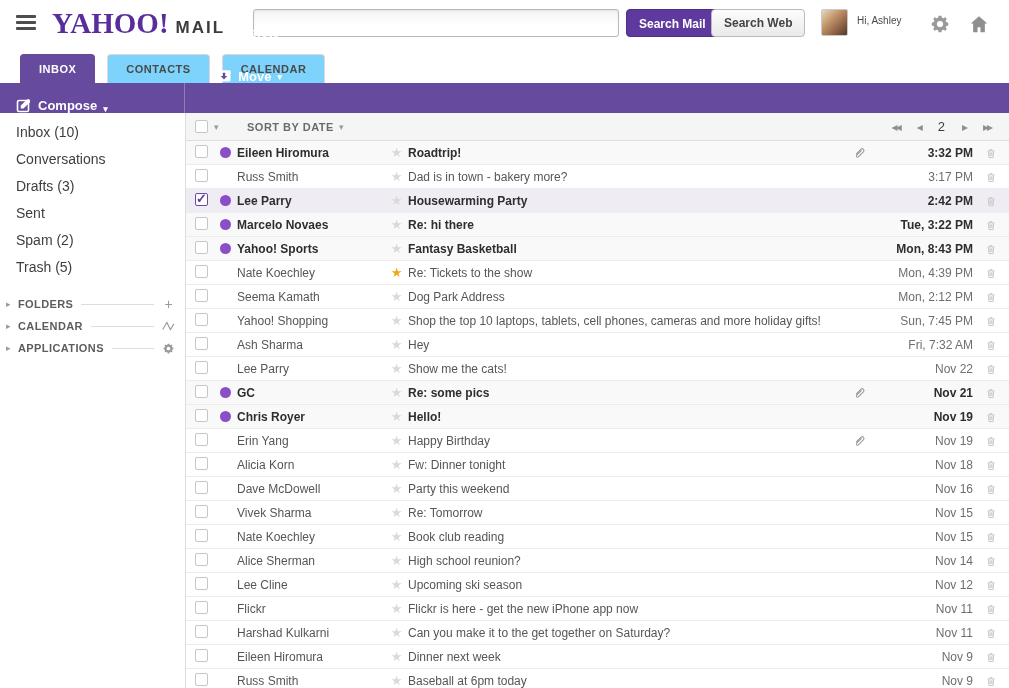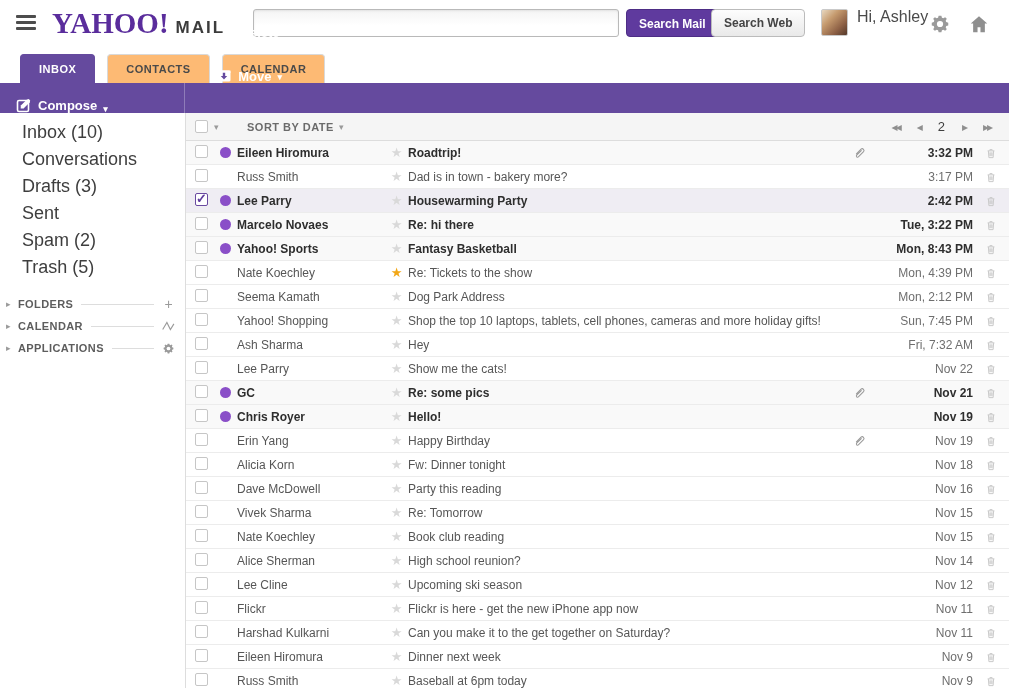--- a/index.html
+++ b/index.html
@@ -12,42 +12,42 @@
   .hamburger { position:absolute; left:16px; top:15px; width:20px; height:16px; cursor:pointer; }
   .hamburger span { display:block; width:20px; height:3px; background:#4d4d4d; border-radius:1px; margin-bottom:3px; }
   .logo { position:absolute; left:52px; top:7px; display:flex; align-items:baseline; }
   .logo-yahoo { font-family:"Liberation Serif", serif; font-weight:700; font-size:29px; color:#5a2d9c; letter-spacing:0px; }
   .logo-mail { font-family:"Liberation Sans", sans-serif; font-weight:700; font-size:17px; color:#3c3c3c; letter-spacing:2px; margin-left:7px; }
   .search-input { position:absolute; left:253px; top:9px; width:366px; height:28px; border:1px solid #b9b9b9; border-radius:3px; background:linear-gradient(#f4f4f4,#ffffff 60%); box-shadow:inset 0 1px 2px rgba(0,0,0,.08); font-size:13px; padding:0 8px; color:#333; outline:none; }
   .btn { display:inline-block; font-size:12px; font-weight:bold; border-radius:4px; cursor:pointer; text-align:center; }
   .btn-search-mail { position:absolute; left:626px; top:9px; height:28px; line-height:28px; padding:0 12px; background:#5f3a9e; border:1px solid #4d2d85; color:#fff; }
   .btn-search-web { position:absolute; left:711px; top:9px; height:28px; line-height:26px; padding:0 12px; background:linear-gradient(#fdfdfd,#e9e9e9); border:1px solid #bbb; color:#444; }
   .avatar { position:absolute; left:821px; top:9px; width:27px; height:27px; border-radius:2px; border:1px solid #c9c9c9; background:linear-gradient(135deg,#e8d8c0 0%,#c59a6e 35%,#8f6246 70%,#54382a 100%); }
-  .greeting { position:absolute; left:857px; top:8px; font-size:16px; color:#4a4a4a; }
+  .greeting { position:absolute; left:857px; top:15px; font-size:10px; color:#4a4a4a; }
   .hdr-icon { position:absolute; top:13px; width:22px; height:22px; cursor:pointer; }
   .hdr-gear { left:929px; }
   .hdr-home { left:968px; }
 
   
   .tabbar { position:absolute; left:0; top:47px; width:100%; height:36px; background:#fff; }
   .tabs { position:absolute; left:20px; bottom:0; display:flex; }
-  .tab { height:29px; line-height:29px; padding:0 18px; margin-right:12px; font-size:11px; font-weight:bold; letter-spacing:.5px; color:#4a4a4a; background:#fdba74; border:1px solid #d9d9d9; border-bottom:none; border-radius:4px 4px 0 0; cursor:pointer; }
+  .tab { height:29px; line-height:29px; padding:0 18px; margin-right:12px; font-size:11px; font-weight:bold; letter-spacing:.5px; color:#4a4a4a; background:#7dd3fc; border:1px solid #d9d9d9; border-bottom:none; border-radius:4px 4px 0 0; cursor:pointer; }
   .tab.active { background:#654a9e; border-color:#654a9e; color:#fff; }
 
   
   .toolbar { position:absolute; left:0; top:83px; width:100%; height:30px; background:#654a9e; display:flex; align-items:center; color:#fff; }
   .tb-btn { display:flex; align-items:center; gap:6px; font-size:13px; font-weight:bold; color:#fff; cursor:pointer; }
   .tb-compose { width:185px; padding-left:16px; height:100%; display:flex; align-items:flex-end; gap:6px; border-right:1px solid rgba(255,255,255,.28); }
   .tb-right { display:flex; align-items:center; gap:28px; margin-left:24px;flex-direction:column; }
   .caret { font-size:9px; line-height:1; position:relative; top:1px; }
   .tb-icon { width:16px; height:16px; display:block; }
 
   
   .sidebar { position:absolute; left:0; top:113px; width:185px; bottom:0; background:#fff; padding-top:6px; }
-  .side-item { height:27px; line-height:27px; padding-left:22px; font-size:18px; color:#3e3e3e; cursor:pointer; }
+  .side-item { height:27px; line-height:27px; padding-left:16px; font-size:14px; color:#3e3e3e; cursor:pointer; }
   .side-sections { margin-top:12px; }
   .side-section { height:22px; display:flex; align-items:center; padding:0 10px 0 6px; cursor:pointer; }
   .side-section .tri { color:#9a9a9a; font-size:9px; width:12px; }
   .side-section .sec-label { font-size:11px; font-weight:bold; color:#5d5d5d; letter-spacing:.4px; }
   .side-section .sec-line { flex:1; border-top:1px solid #ddd; margin:0 8px; }
   .sec-icon { width:13px; height:13px; color:#9a9a9a; font-size:14px; line-height:13px; text-align:center; }
 
   
   .maillist { position:absolute; left:185px; top:113px; right:0; bottom:0; border-left:1px solid #ddd; background:#fff; }
   .list-header { height:28px; background:#f5f5f5; border-bottom:1px solid #ddd; display:flex; align-items:center; font-size:11px; color:#6b6b6b; }
@@ -493,21 +493,21 @@
         </svg>
       </span>
     </div>
         <div class="row">
       <span class="col-cb"><span class="cb"></span></span>
       <span class="col-dot">
             <span class="dot"></span>
           </span>
       <span class="sender">Dave McDowell</span>
       <span class="col-star">★</span>
-      <span class="subject">Party this reading</span>
+      <span class="subject">Party this weekend</span>
       <span class="col-clip">
         <svg class="clip-svg" viewBox="0 0 16 16" style="visibility: hidden;">
           <path fill="none" stroke="#9a9a9a" stroke-width="1.3" stroke-linecap="round" d="M4.2 9.6l5.7-5.7a2.2 2.2 0 013.1 3.1l-6.4 6.4a1.5 1.5 0 01-2.1-2.1l5.7-5.7"></path>
         </svg>
       </span>
       <span class="rdate">Nov 16</span>
       <span class="col-trash">
         <svg class="trash-svg" viewBox="0 0 16 16">
           <path fill="none" stroke="#c9c9c9" stroke-width="1.3" d="M3.5 4.5h9M6.5 4V2.8h3V4M4.5 4.5l.7 9h5.6l.7-9M6.6 6.5v5M8 6.5v5M9.4 6.5v5"></path>
         </svg>

